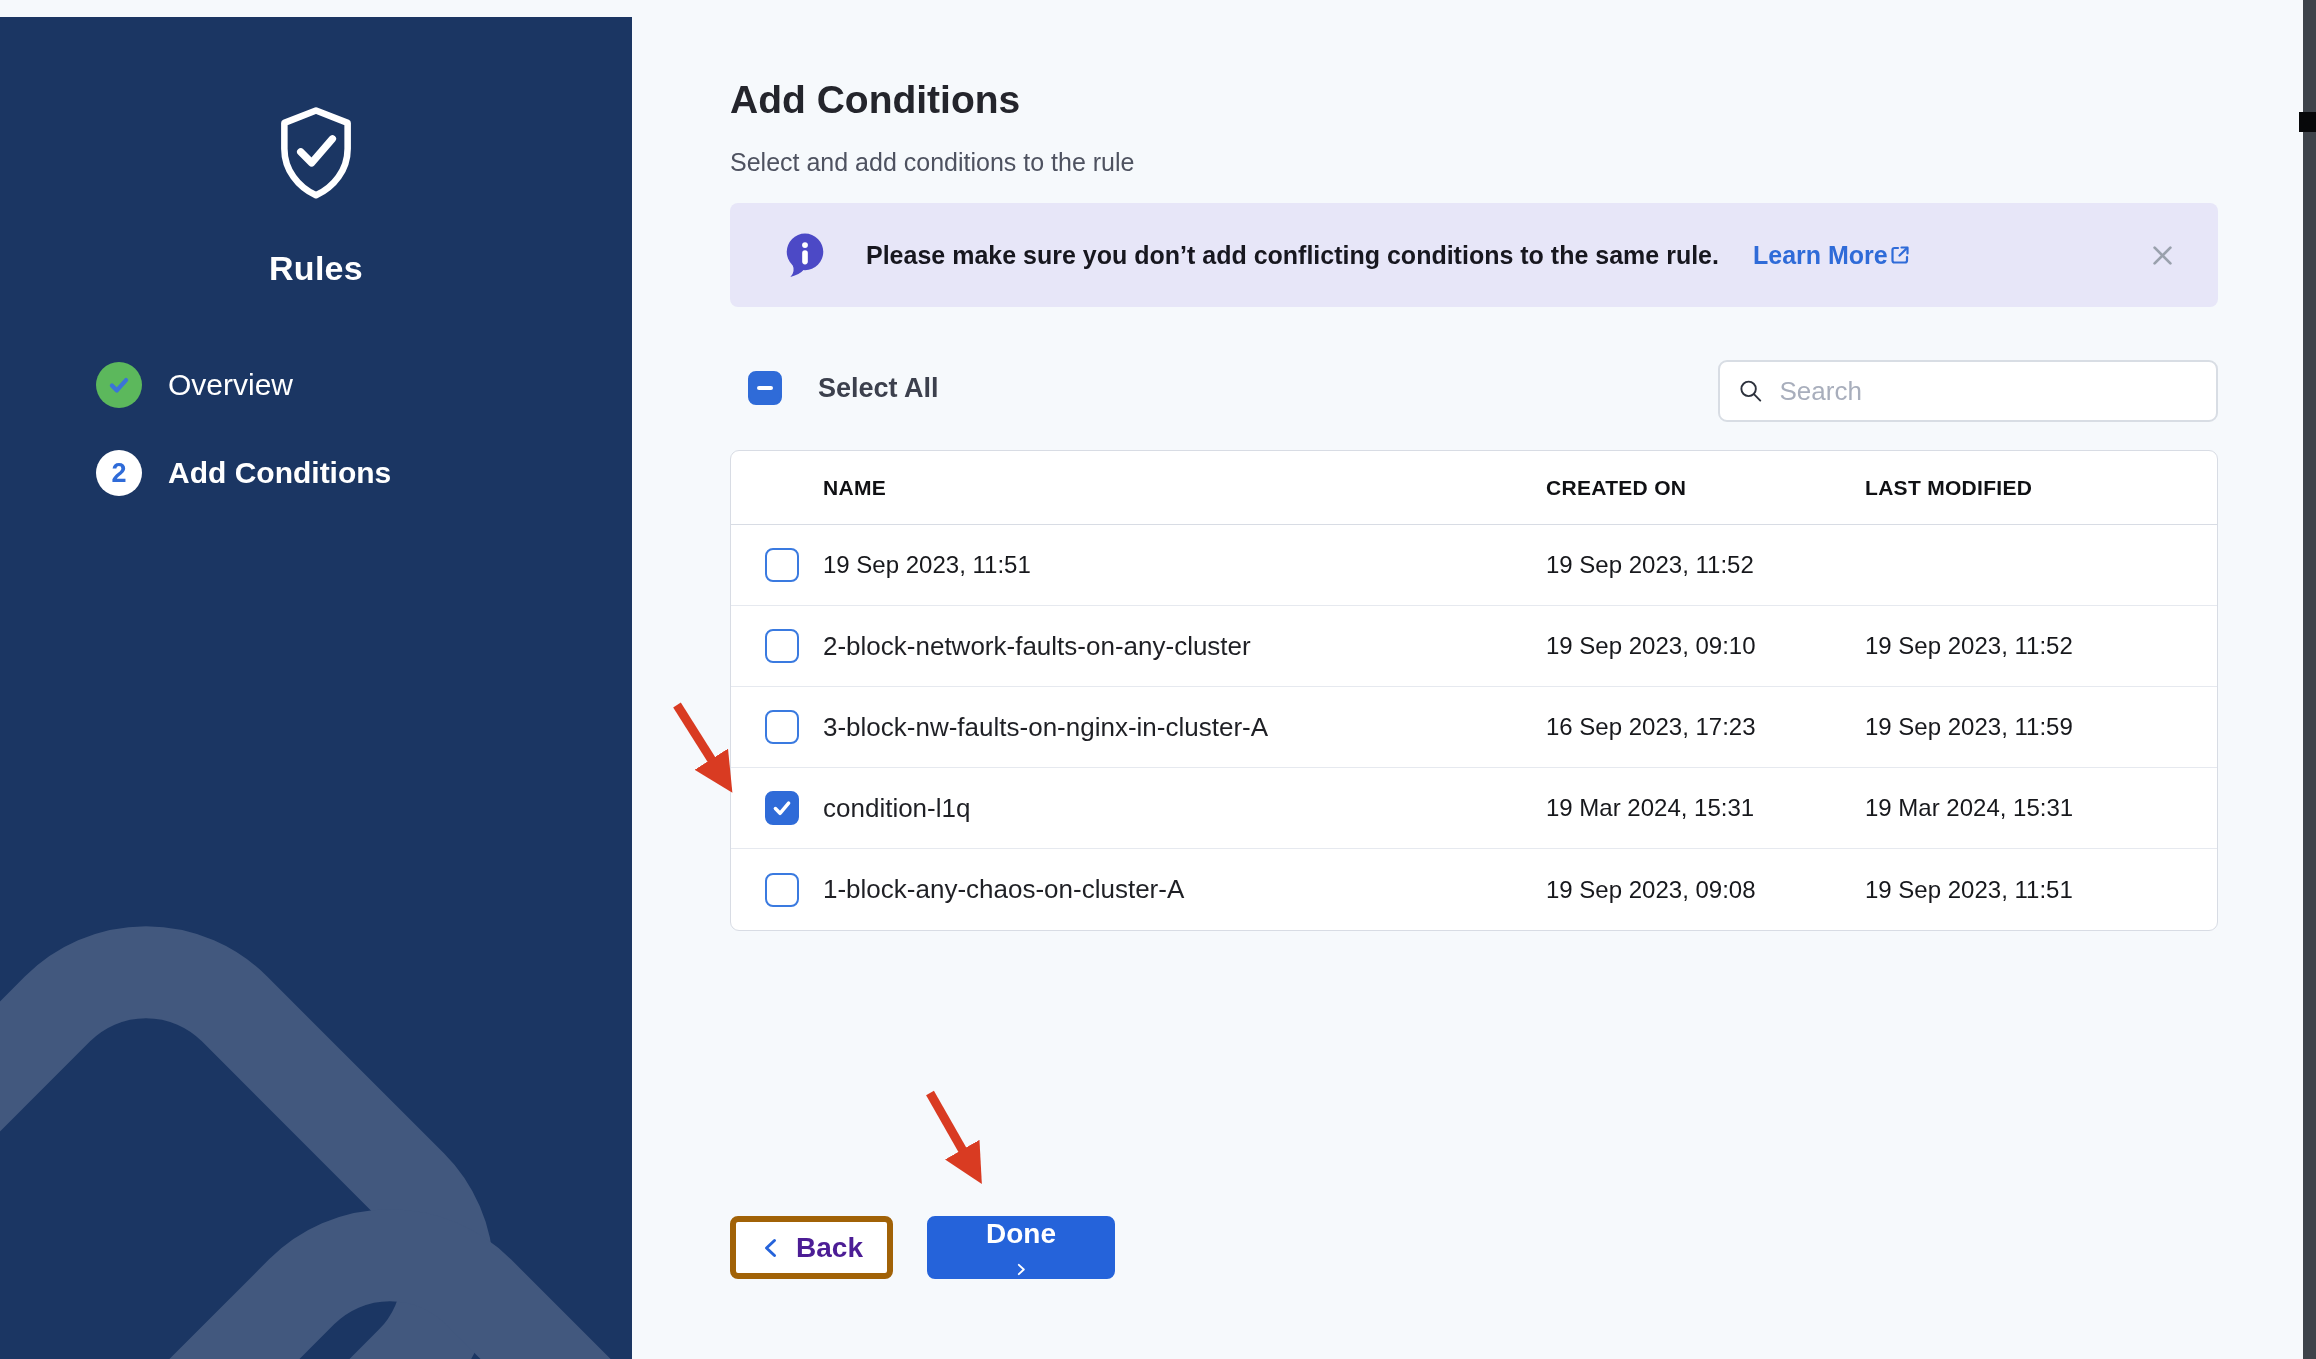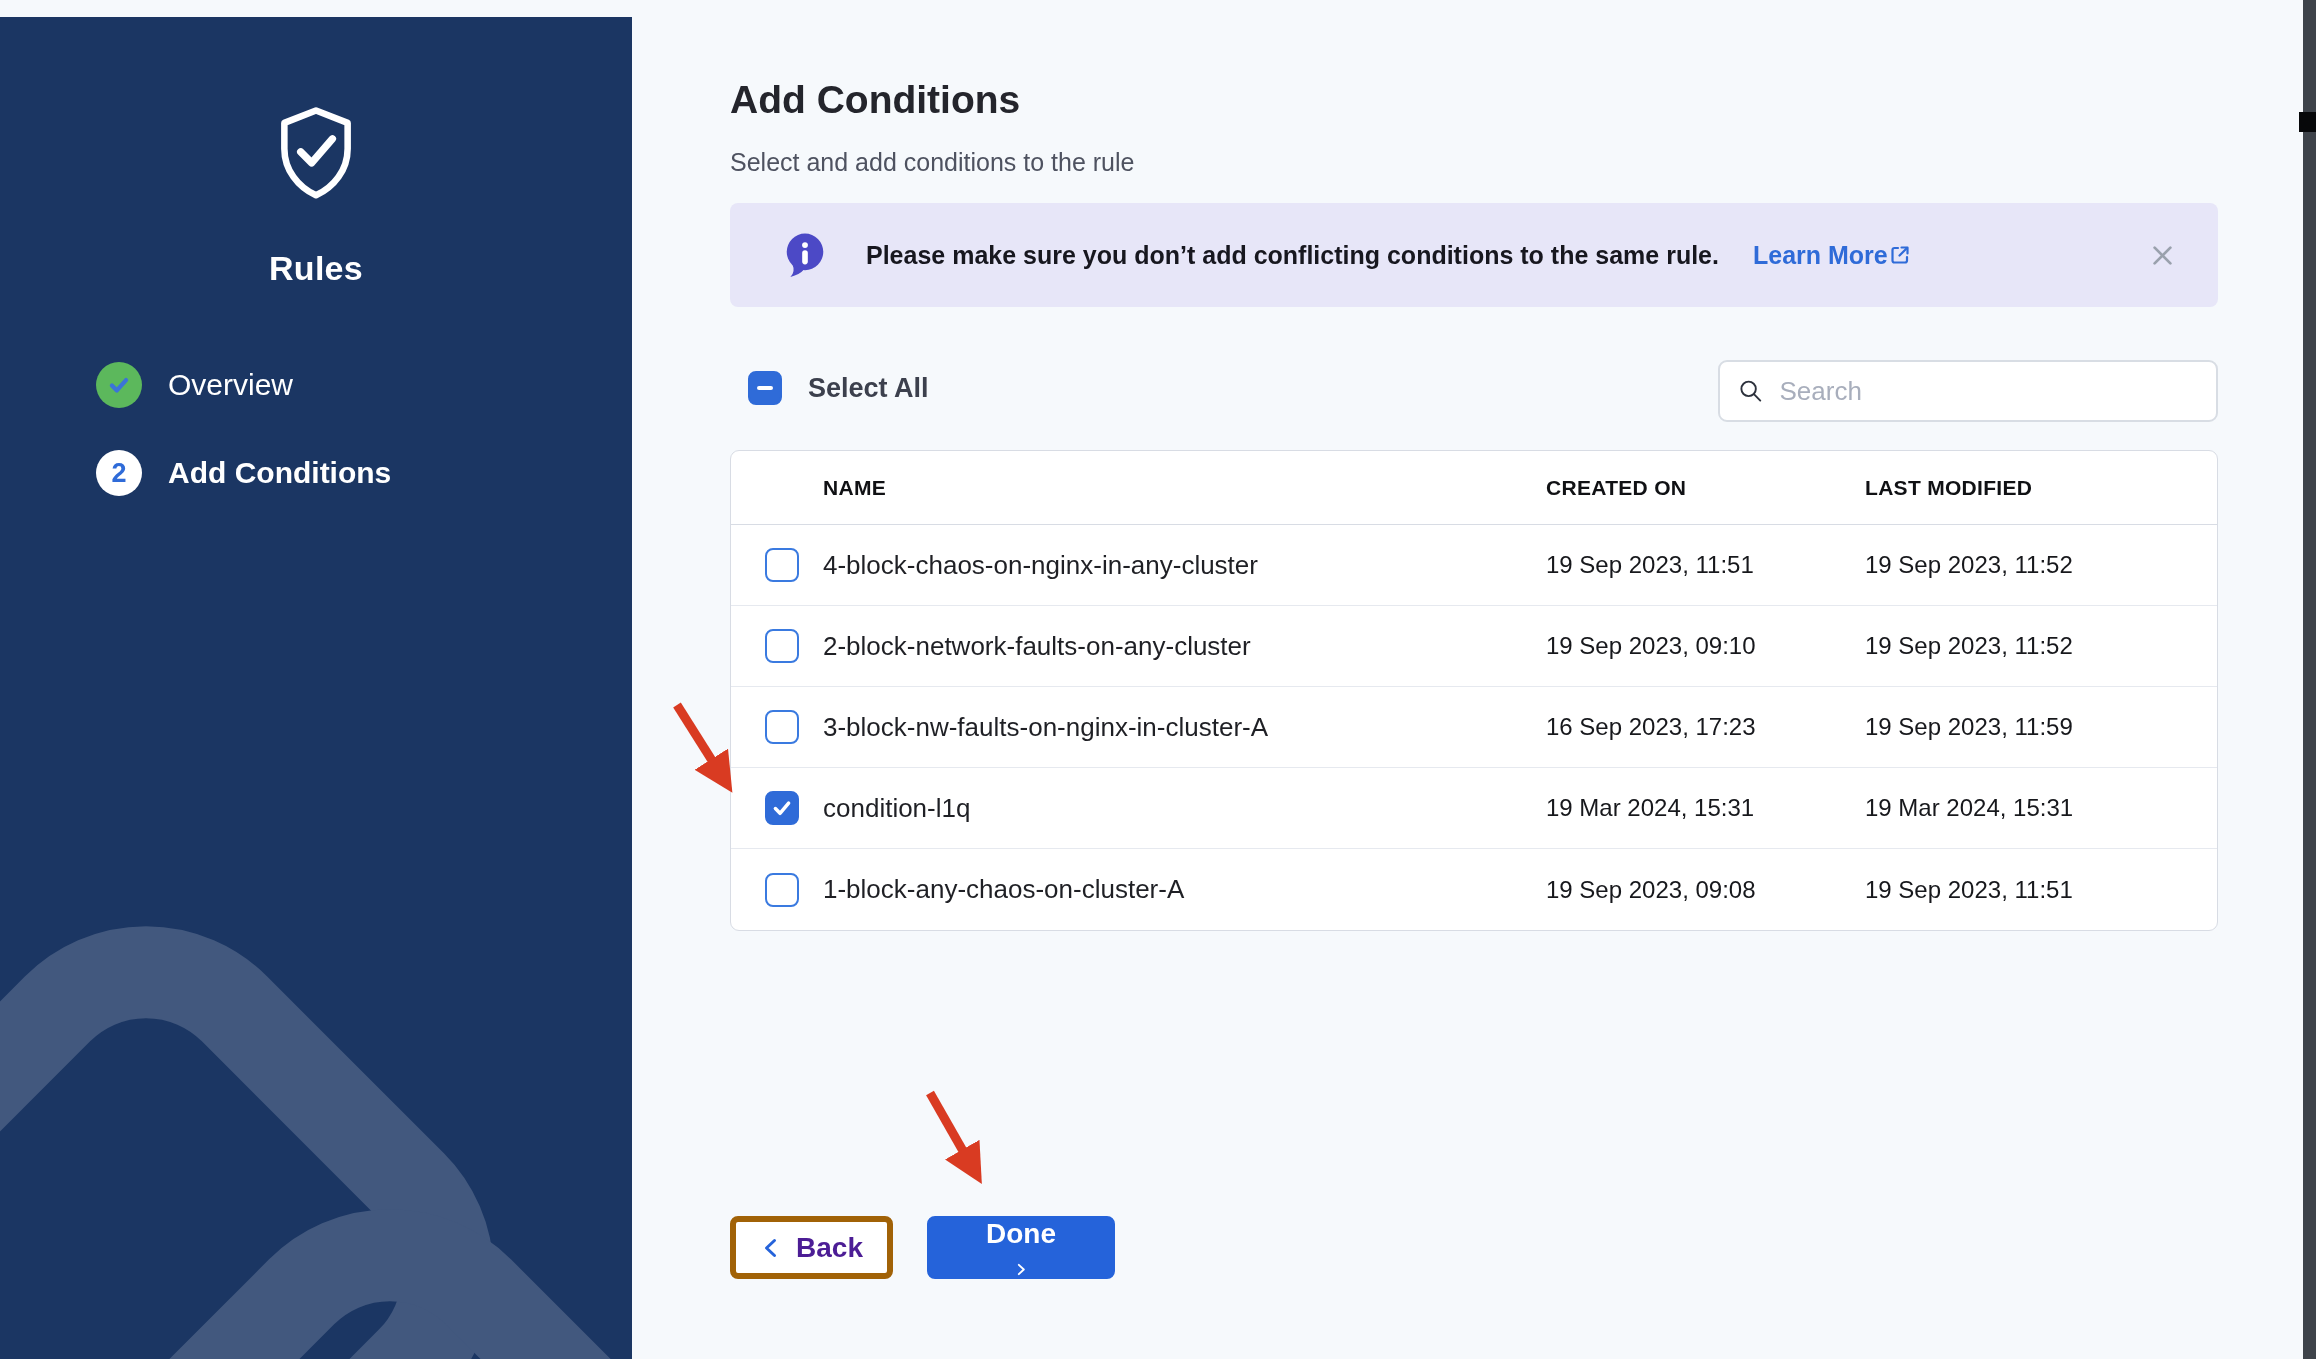--- a/index.html
+++ b/index.html
@@ -35,21 +35,21 @@
   .banner {
     position:absolute; left:98px; top:203px; width:1488px; height:104px;
     background:#e7e6f8; border-radius:8px; display:flex; align-items:center; padding:0 36px 0 52px;
   }
   .banner-text { font-size:25px; font-weight:700; color:#17171f; margin-left:38px; }
   .banner-link { font-size:25px; font-weight:600; color:#2f6bd8; margin-left:34px; display:flex; align-items:center; gap:0; cursor:pointer; text-decoration:none; }
   .banner-close { margin-left:auto; cursor:pointer; display:flex; align-items:center; padding:6px; }
 
   
   .selectall { position:absolute; left:116px; top:371px; display:flex; align-items:center; cursor:pointer; }
-  .selectall-label { font-size:27px; font-weight:600; color:#3c404d; margin-left:26px; }
+  .selectall-label { font-size:27px; font-weight:600; color:#3c404d; margin-left:36px; }
   .searchbox {
     position:absolute; left:1086px; top:360px; width:500px; height:62px;
     background:#ffffff; border:2px solid #d8dde4; border-radius:9px;
     display:flex; align-items:center; padding:16px 18px;
   }
   .searchbox input {
     border:none; outline:none; background:transparent; font-size:26px; color:#24252c;
     width:100%; margin-left:16px; font-family:"Liberation Sans", sans-serif;
   }
   .searchbox input::placeholder { color:#a8aebc; }
@@ -182,21 +182,20 @@
       <div class="th">CREATED ON</div>
       <div class="th">LAST MODIFIED</div>
     </div>
     <div>
   <div class="tr tr-grid">
     <div class="td-check">
       <span class="checkbox">
         
       </span>
     </div>
-    <div class="td-name">4-block-chaos-on-nginx-in-any-cluster</div>
     <div class="td-date">19 Sep 2023, 11:51</div>
     <div class="td-date">19 Sep 2023, 11:52</div>
   </div>
 
   <div class="tr tr-grid">
     <div class="td-check">
       <span class="checkbox">
         
       </span>
     </div>

